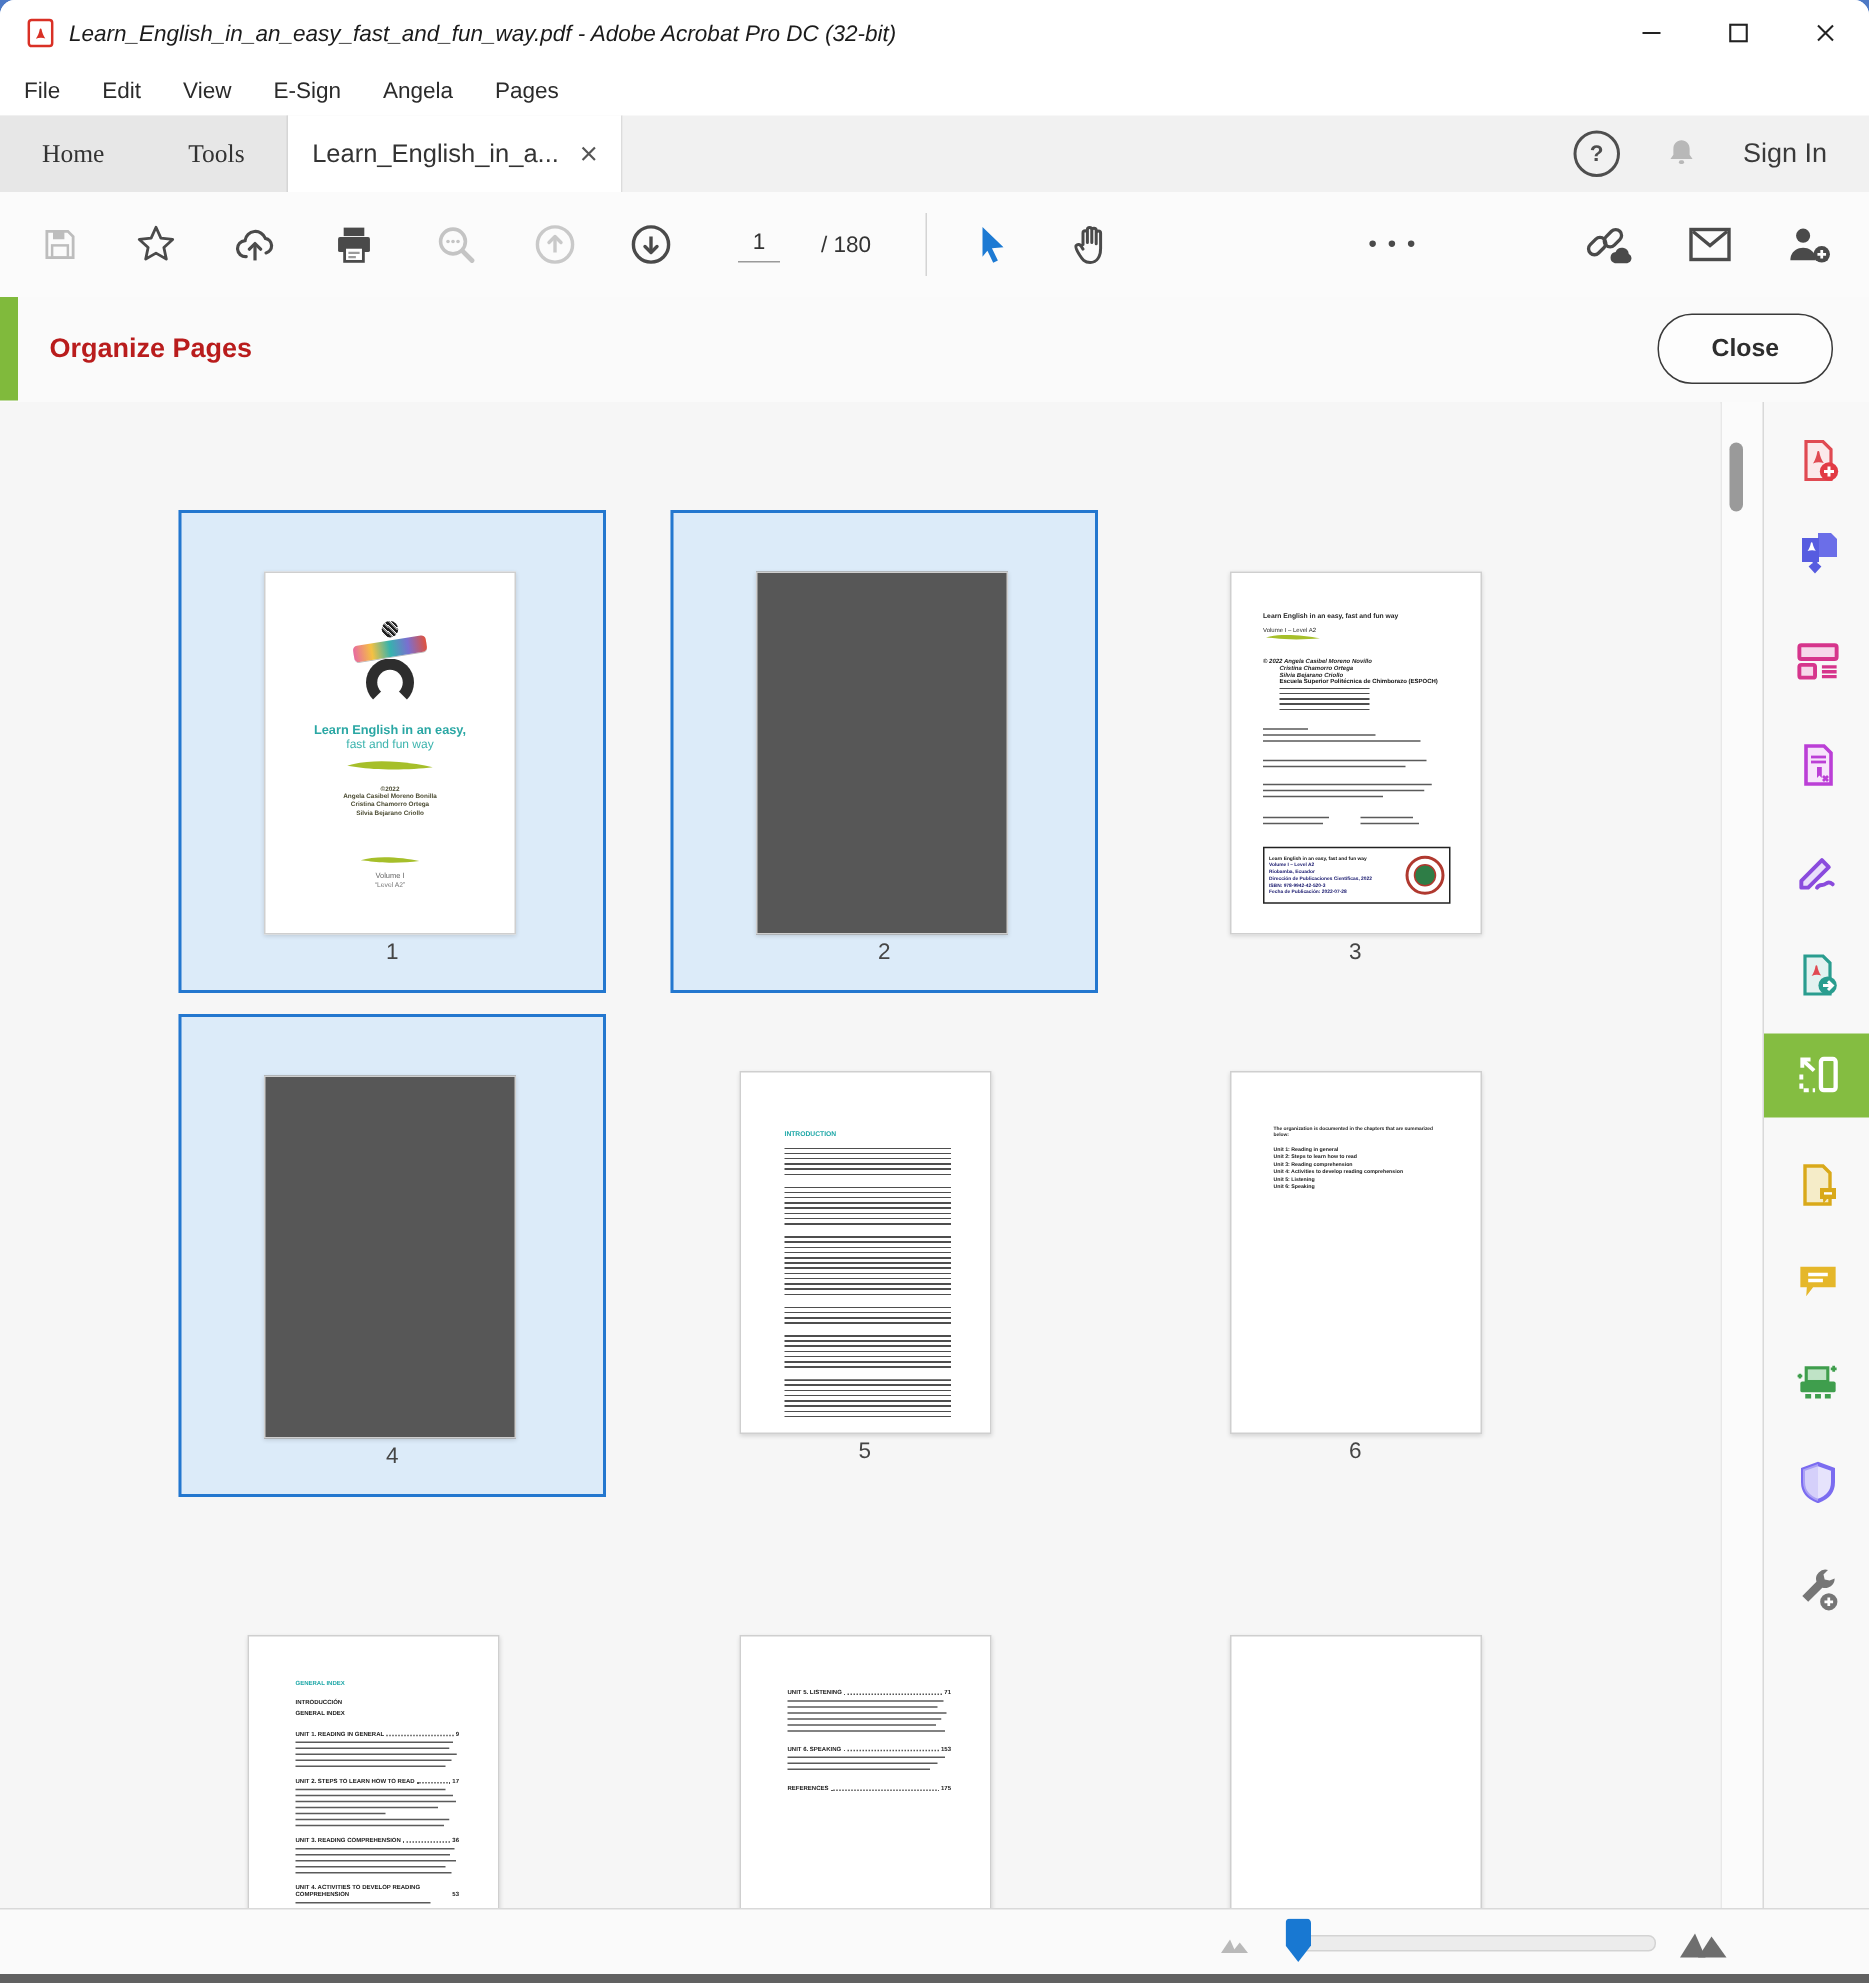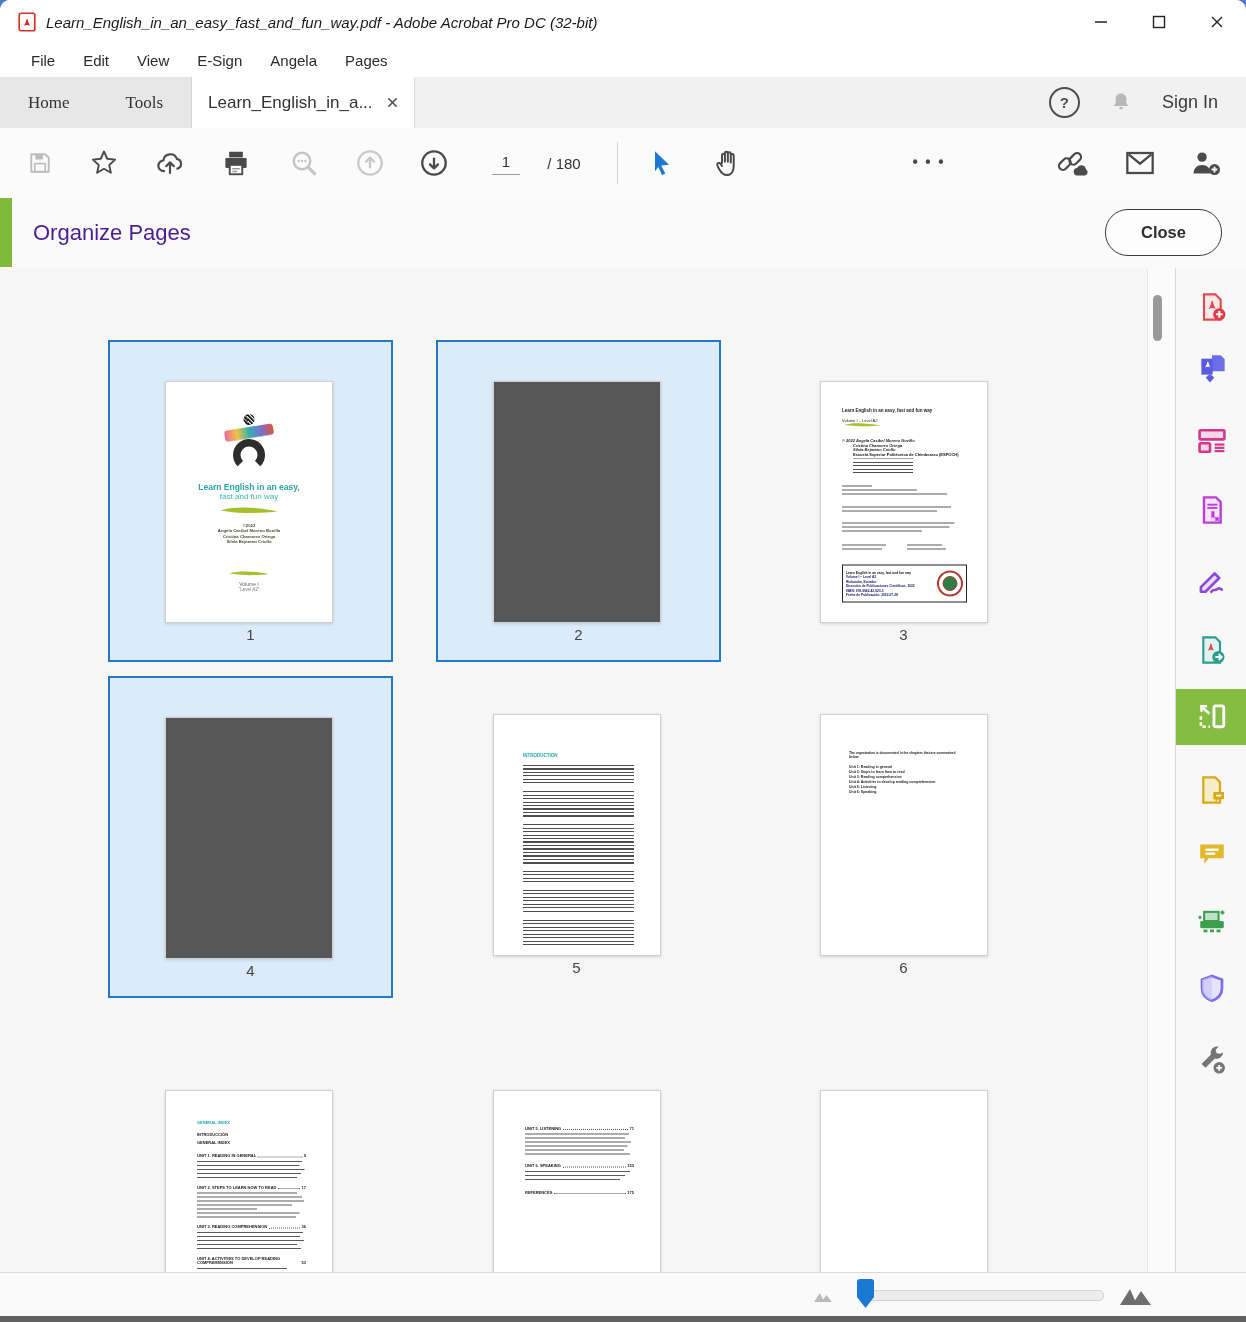--- a/index.html
+++ b/index.html
@@ -8,21 +8,21 @@
   .abs{position:absolute;}
   svg{display:block;}
 
   
   .titlebar{position:absolute;left:0;top:0;right:0;height:44px;background:#fff;display:flex;align-items:center;font-style:italic;}
   .title-text{font-size:15px;color:#1b1b1b;margin-left:10px;}
   .wincontrols{margin-left:auto;display:flex;height:100%;}
   .wbtn{width:58px;height:100%;display:flex;align-items:center;justify-content:center;}
 
   
-  .menubar{position:absolute;left:0;top:44px;right:0;height:33px;background:#fff;display:flex;align-items:center;padding-left:17px;}
+  .menubar{position:absolute;left:0;top:44px;right:0;height:33px;background:#fff;display:flex;align-items:center;padding-left:2px;}
   .menu-item{font-size:15px;color:#2b2b2b;padding:0 14px;line-height:33px;}
 
   
   .tabbar{position:absolute;left:0;top:77px;right:0;height:51px;background:#f1f1f1;display:flex;align-items:stretch;}
   .tabgroup{display:flex;background:#e7e7e7;border-right:1px solid #d6d6d6;}
   .tab{font-size:17px;color:#333;display:flex;align-items:center;padding:0 28px;font-family:Liberation Serif, serif;}
   .tab-doc{background:#fff;border-right:1px solid #dcdcdc;display:flex;align-items:center;padding:0 16px;gap:14px;}
   .tab-doc-label{font-size:17px;color:#333;}
   .tabbar-right{margin-left:auto;display:flex;align-items:center;gap:28px;padding-right:28px;}
   .help-circle{width:27px;height:27px;border:2px solid #4e4e4e;border-radius:50%;display:flex;align-items:center;justify-content:center;font-size:15px;font-weight:bold;color:#4e4e4e;}
@@ -35,35 +35,35 @@
   .pagefield{border-bottom:1px solid #9a9a9a;padding:2px 10px 4px;font-size:15px;color:#333;text-align:center;}
   .pagetotal{font-size:15px;color:#333;}
   .zoomgroup{display:flex;align-items:center;gap:12px;border-bottom:1px solid #9a9a9a;padding:4px 6px 8px;}
   .zoomtext{font-size:15px;color:#333;}
   .caret{width:0;height:0;border-left:5px solid transparent;border-right:5px solid transparent;border-top:6px solid #5a5a5a;}
   .dots3{font-family:"DejaVu Sans",sans-serif;font-size:15px;letter-spacing:4px;color:#4a4a4a;}
 
   
   .orgbar{position:absolute;left:0;top:198px;right:0;height:70px;background:#fafafa;border-bottom:1px solid #d2d2d2;}
   .org-accent{position:absolute;left:0;top:0;width:12px;height:69px;background:#80ba3c;}
-  .org-title{position:absolute;left:33px;top:0;height:69px;display:flex;align-items:center;font-size:22px;font-weight:400;color:#4c1d95;}
+  .org-title{position:absolute;left:33px;top:0;height:69px;display:flex;align-items:center;font-size:18px;font-weight:700;color:#b91c1c;}
   .rangegroup{position:absolute;left:235px;top:14px;width:220px;height:40px;border-bottom:1px solid #b9b9b9;display:flex;align-items:center;}
   .rangetext{font-size:15px;color:#444;}
   .rangecaret{margin-left:auto;margin-right:14px;}
   .rot{font-family:"DejaVu Sans",sans-serif;font-size:30px;color:#4a4a4a;font-weight:bold;line-height:1;}
   .org-label{font-size:16px;color:#3d3d3d;}
   .closebtn{position:absolute;right:24px;top:11px;width:115px;height:45px;border:1.5px solid #3a3a3a;border-radius:23px;display:flex;align-items:center;justify-content:center;font-size:16.5px;font-weight:600;color:#2e2e2e;background:#fdfdfd;}
 
   
   .content{position:absolute;left:0;top:268px;width:1147px;height:1004px;background:#f6f6f6;overflow:hidden;}
   .scrollgutter{position:absolute;left:1147px;top:268px;width:28px;height:1004px;background:#fbfbfb;border-left:1px solid #e8e8e8;}
   .scrollthumb{position:absolute;left:5px;top:27px;width:9px;height:46px;background:#9a9a9a;border-radius:5px;}
 
   .thumb{position:absolute;width:281px;height:318px;}
-  .thumb.sel{background:#dcebf9;border:2px solid #2377cf;}
+  .thumb.sel{background:#dcebf9;border:2px solid #2377cf;margin-left:11px;}
   .pg{position:absolute;left:57px;top:41px;width:166px;height:240px;background:#fff;border:1px solid #cfcfcf;box-shadow:0 1px 3px rgba(0,0,0,.14);overflow:hidden;}
   .thumb.sel .pg{left:55px;top:39px;}
   .pg.darkpg{background:#575757;}
   .pnum{position:absolute;left:0;width:100%;top:286px;text-align:center;font-size:15px;color:#454545;}
   .thumb.sel .pnum{top:284px;}
 
   .micro{position:absolute;left:0;top:0;width:332px;height:480px;transform:scale(.5);transform-origin:0 0;}
   .pbars{background:repeating-linear-gradient(to bottom,#4e4e4e 0 2px,transparent 2px 7px);}
   .sbar{height:2px;background:#5a5a5a;margin:6px 0;}
   .tocrow{display:flex;align-items:flex-end;font-weight:bold;font-size:8px;color:#1a1a1a;}

